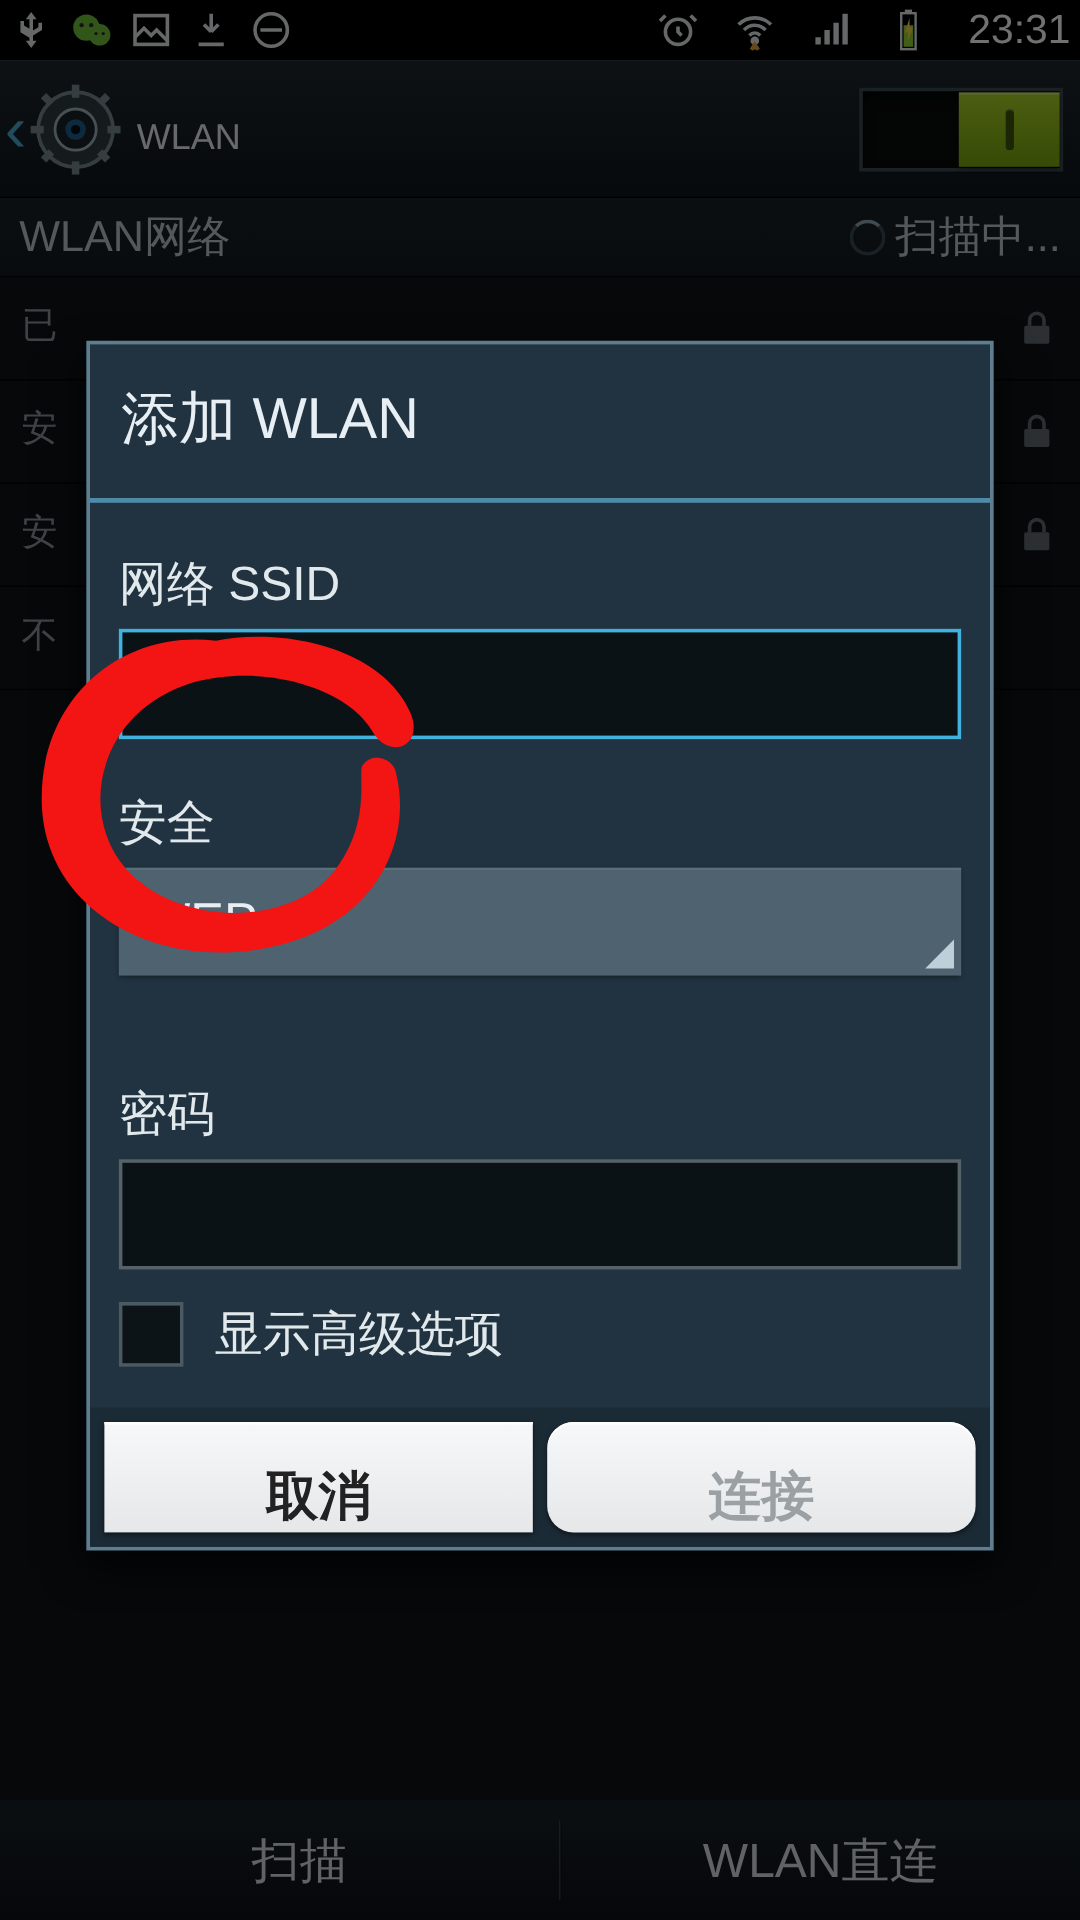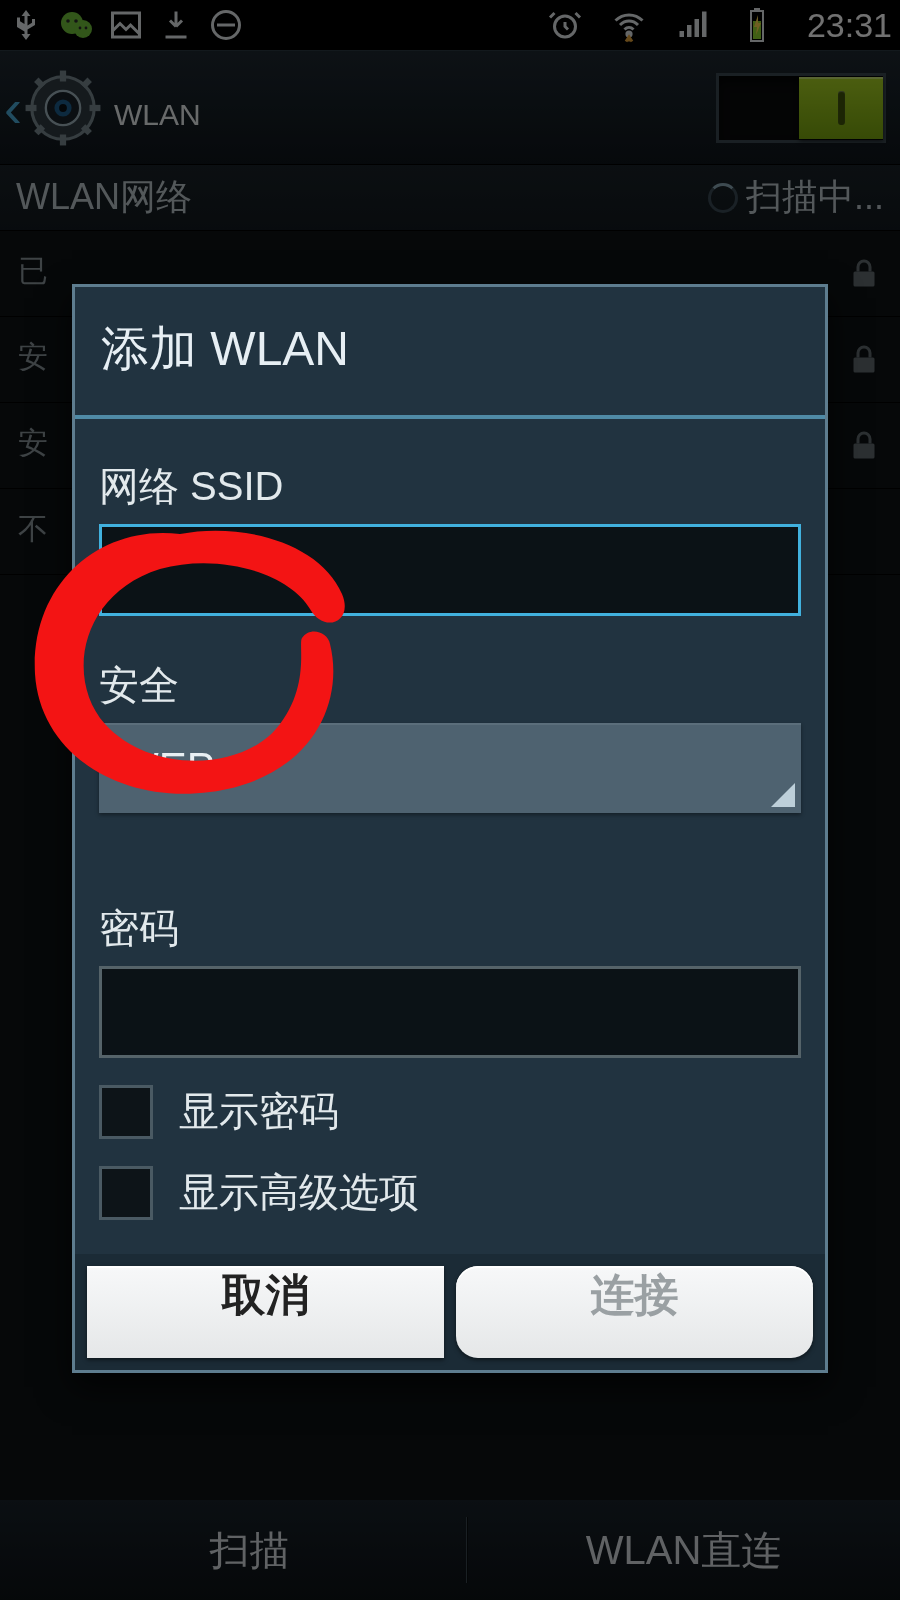--- a/index.html
+++ b/index.html
@@ -54,21 +54,21 @@
   .input { width: 100%; height: 92px; background: #0b1216; border: 3px solid #41b1de; color: #e7eff4; font-size: 40px; padding: 0 16px; outline: none; }
   .input.dark { border-color: #556369; }
   .select { width: 100%; height: 90px; background: #4e6270; color: #e8eff3; font-size: 42px; display: flex; align-items: center; padding: 0 20px; position: relative; box-shadow: inset 0 2px 0 rgba(255,255,255,.08), 0 2px 4px rgba(0,0,0,.4); }
   .select .tri { position: absolute; right: 6px; bottom: 6px; width: 0; height: 0; border-style: solid; border-width: 0 0 24px 24px; border-color: transparent transparent #bdcfd9 transparent; }
   .gap-lg { height: 42px; }
   .gap-xl { height: 88px; }
   .chkrow { display: flex; align-items: center; gap: 26px; margin-top: 26px; }
   .chkbox { width: 54px; height: 54px; background: #0d1418; border: 3px solid #4a5a63; }
   .chklabel { font-size: 40px; color: #e2e9ec; }
   .dlg-actions { display: flex; gap: 12px; padding: 12px; background: #1b2b36; }
-  .btn { flex: 1; height: 92px; display: flex; align-items: flex-start; justify-content: center; font-size: 44px; font-weight: 700; background: linear-gradient(#f7f8f9, #e5e7e8); color: #222; box-shadow: inset 0 2px 0 #fff, 0 2px 4px rgba(0,0,0,.5); }
+  .btn { flex: 1; height: 92px; display: flex; align-items: flex-end; justify-content: center; font-size: 44px; font-weight: 700; background: linear-gradient(#f7f8f9, #e5e7e8); color: #222; box-shadow: inset 0 2px 0 #fff, 0 2px 4px rgba(0,0,0,.5); }
   .btn.disabled { color: #9aa0a3; border-radius: 22px; }
 
   
   .annot { position: absolute; left: 10px; top: 514px; width: 360px; height: 300px; pointer-events: none; }
 </style>
 </head>
 <body>
 
 <div class="screen">
 
@@ -234,24 +234,20 @@
       <div class="fld-label">安全</div>
       <div class="select">
         <span>WEP</span>
         <span class="tri"></span>
       </div>
       <div class="gap-xl"></div>
       <div class="fld-label">密码</div>
       <input class="input dark" type="password" value="" style="">
       <div class="chkrow">
         <div class="chkbox"></div>
-        <span class="chklabel">显示密码</span>
-      </div>
-      <div class="chkrow">
-        <div class="chkbox"></div>
         <span class="chklabel">显示高级选项</span>
       </div>
     </div>
     <div class="dlg-actions">
       <div class="btn">
           <span>取消</span>
         </div>
       <div class="btn disabled">
           <span>连接</span>
         </div>

